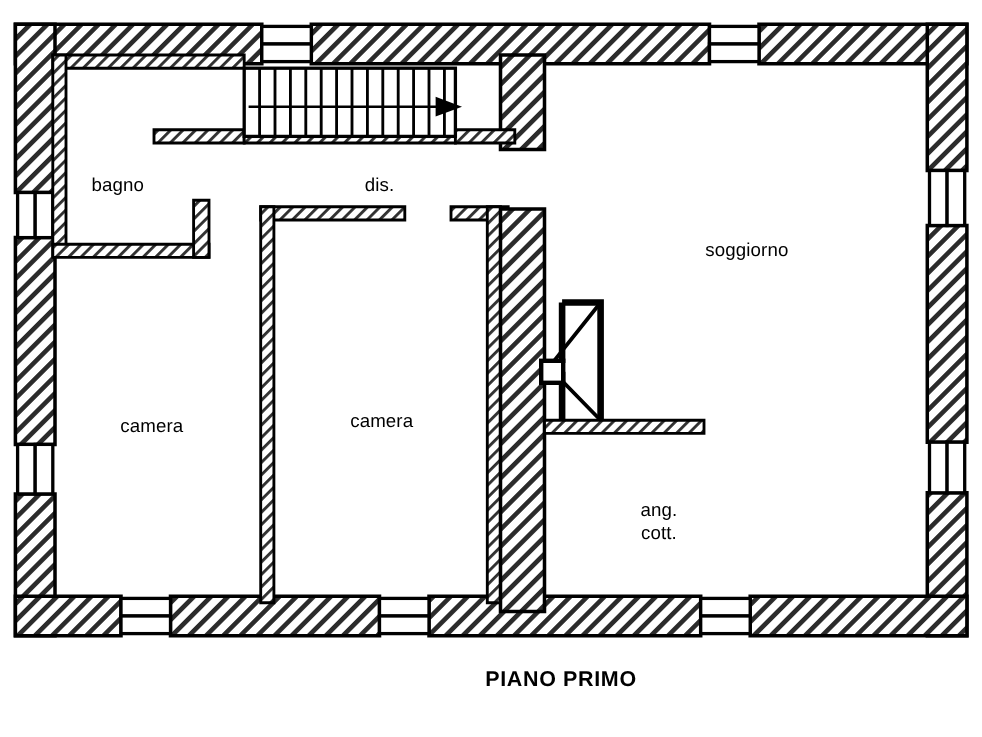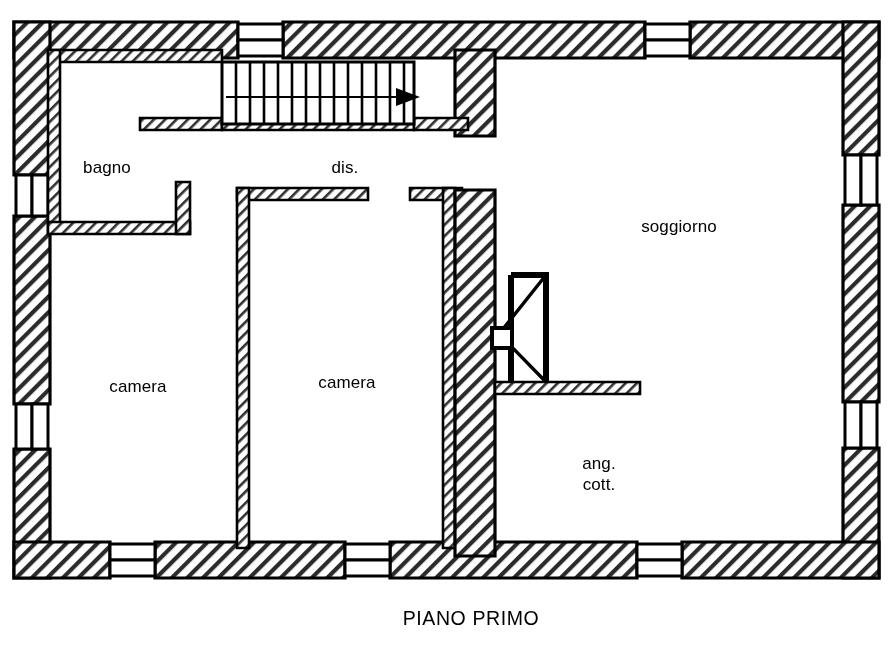--- a/index.html
+++ b/index.html
@@ -35,26 +35,26 @@
     font-weight: 400;
     color: #000000;
     white-space: pre;
     line-height: 1.25;
     text-align: center;
     transform: translate(-50%, -50%);
     letter-spacing: 0.1px;
   }
   #plan-title {
     position: absolute;
-    left: 471px;
+    left: 510px;
     top: 618px;
     transform: translate(-50%, -50%);
     font-family: "Liberation Sans", sans-serif;
     font-size: 19.5px;
-    font-weight: 400;
+    font-weight: 700;
     letter-spacing: 0.6px;
     color: #000000;
     white-space: pre;
   }
 </style>
 </head>
 <body>
 
 <div id="plan-root">
 

